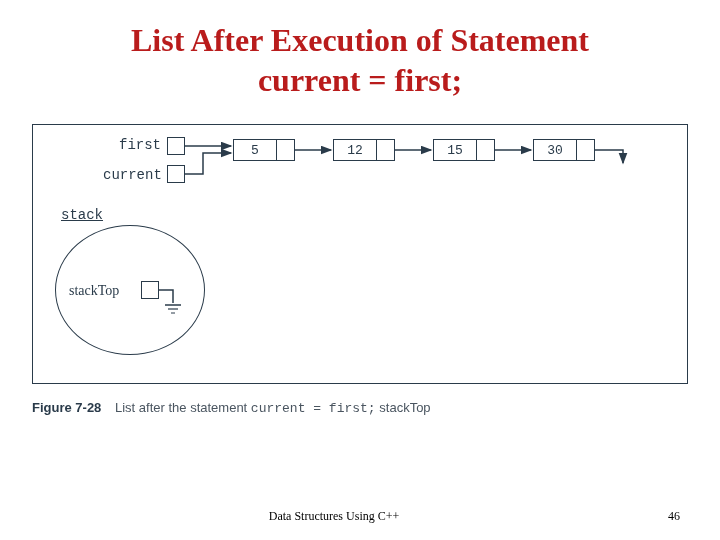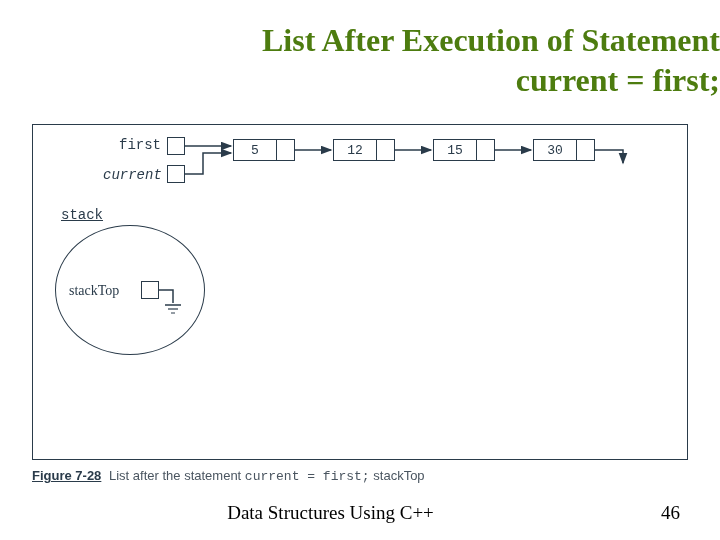--- a/index.html
+++ b/index.html
@@ -5,30 +5,30 @@
   * { box-sizing: border-box; margin: 0; padding: 0; }
   body {
     width: 720px;
     height: 540px;
     background: #fff;
     font-family: "Times New Roman", Times, serif;
     position: relative;
     overflow: hidden;
   }
   .title {
-    text-align: right;
+    text-align: center;
     font-size: 32px;
     line-height: 1.25;
     margin-top: 20px;
-    color: #4d7c0f;
+    color: #b91c1c;
   }
   .figure-box {
     border: 1px solid #2a3b4a;
-    margin: 24px 32px 8px 32px;
-    height: 336px;
+    margin: 24px 32px 16px 32px;
+    height: 260px;
     position: relative;
   }
   .mono { font-family: "Courier New", monospace; font-size: 14px; color: #2a3b4a; }
   .label { position: absolute; }
   .ptrbox {
     position: absolute;
     width: 18px; height: 18px;
     border: 1px solid #2a3b4a;
     background: #fff;
   }
@@ -58,46 +58,46 @@
     position: absolute;
     border: 1px solid #2a3b4a;
     border-radius: 50%;
   }
   .caption {
     margin: 6px 32px 0 32px;
     font-family: Arial, Helvetica, sans-serif;
     font-size: 13px;
     color: #4a5560;
   }
-  .caption .fignum { font-weight: bold; color: #2a3b4a; margin-right: 4px; text-decoration: underline;}
+  .caption .fignum { font-weight: bold; color: #2a3b4a; margin-right: 10px;}
   .caption .code { font-family: "Courier New", monospace; }
   .footer {
     position: absolute;
     bottom: 16px;
     left: 0; right: 0;
     display: flex;
     justify-content: space-between;
     padding: 0 40px 0 0;
-    font-size: 19px;
+    font-size: 12px;
   }
   .footer .src { flex: 1; text-align: center; }
   svg.arrows { position: absolute; left: 0; top: 0; }
 </style>
 </head>
 <body>
 
 <h1 class="title">
   <span>List After Execution of Statement</span><br>
   <span>current = first;</span>
 </h1>
 
 <div class="figure-box">
 
   <span class="label mono" style="left:86px; top:12px;">first</span>
-  <span class="label mono" style="left:70px; top:42px;font-style:italic;">current</span>
+  <span class="label mono" style="left:70px; top:42px;">current</span>
   <span class="label mono" style="left:28px; top:82px;text-decoration:underline;">stack</span>
 
   <div class="ptrbox" style="left:134px; top:12px;"></div>
   <div class="ptrbox" style="left:134px; top:40px;"></div>
 
   <div class="node" style="left:200px; top:14px;">
     <div class="val">5</div>
     <div class="nxt"></div>
   </div>
   <div class="node" style="left:300px; top:14px;">

